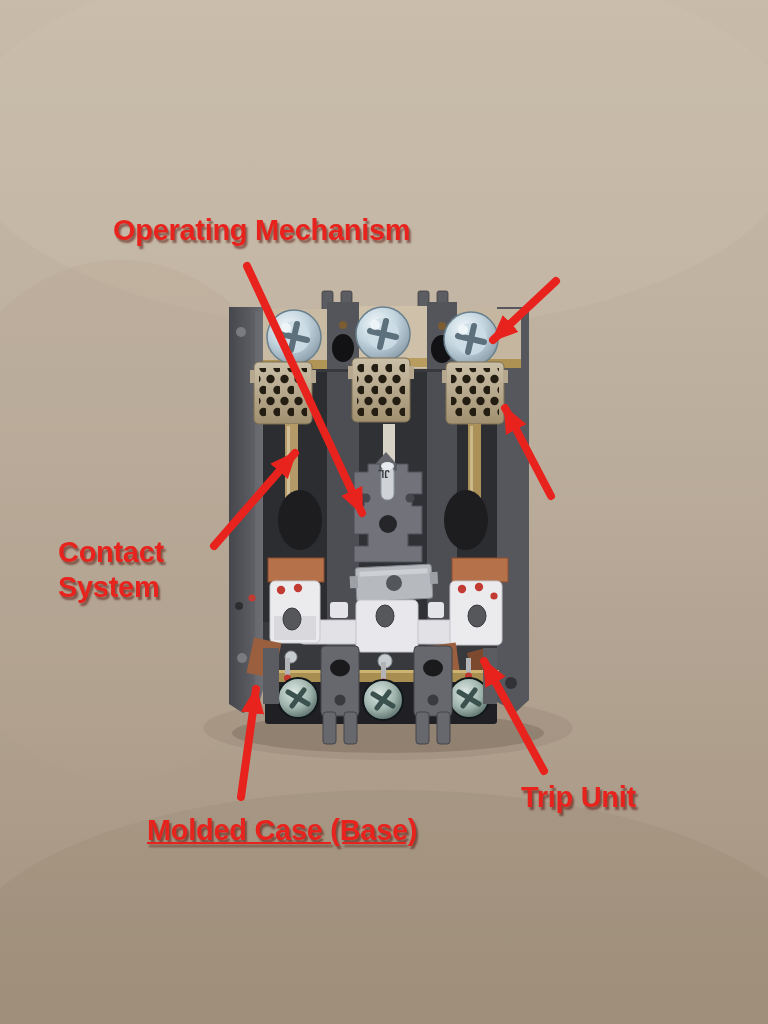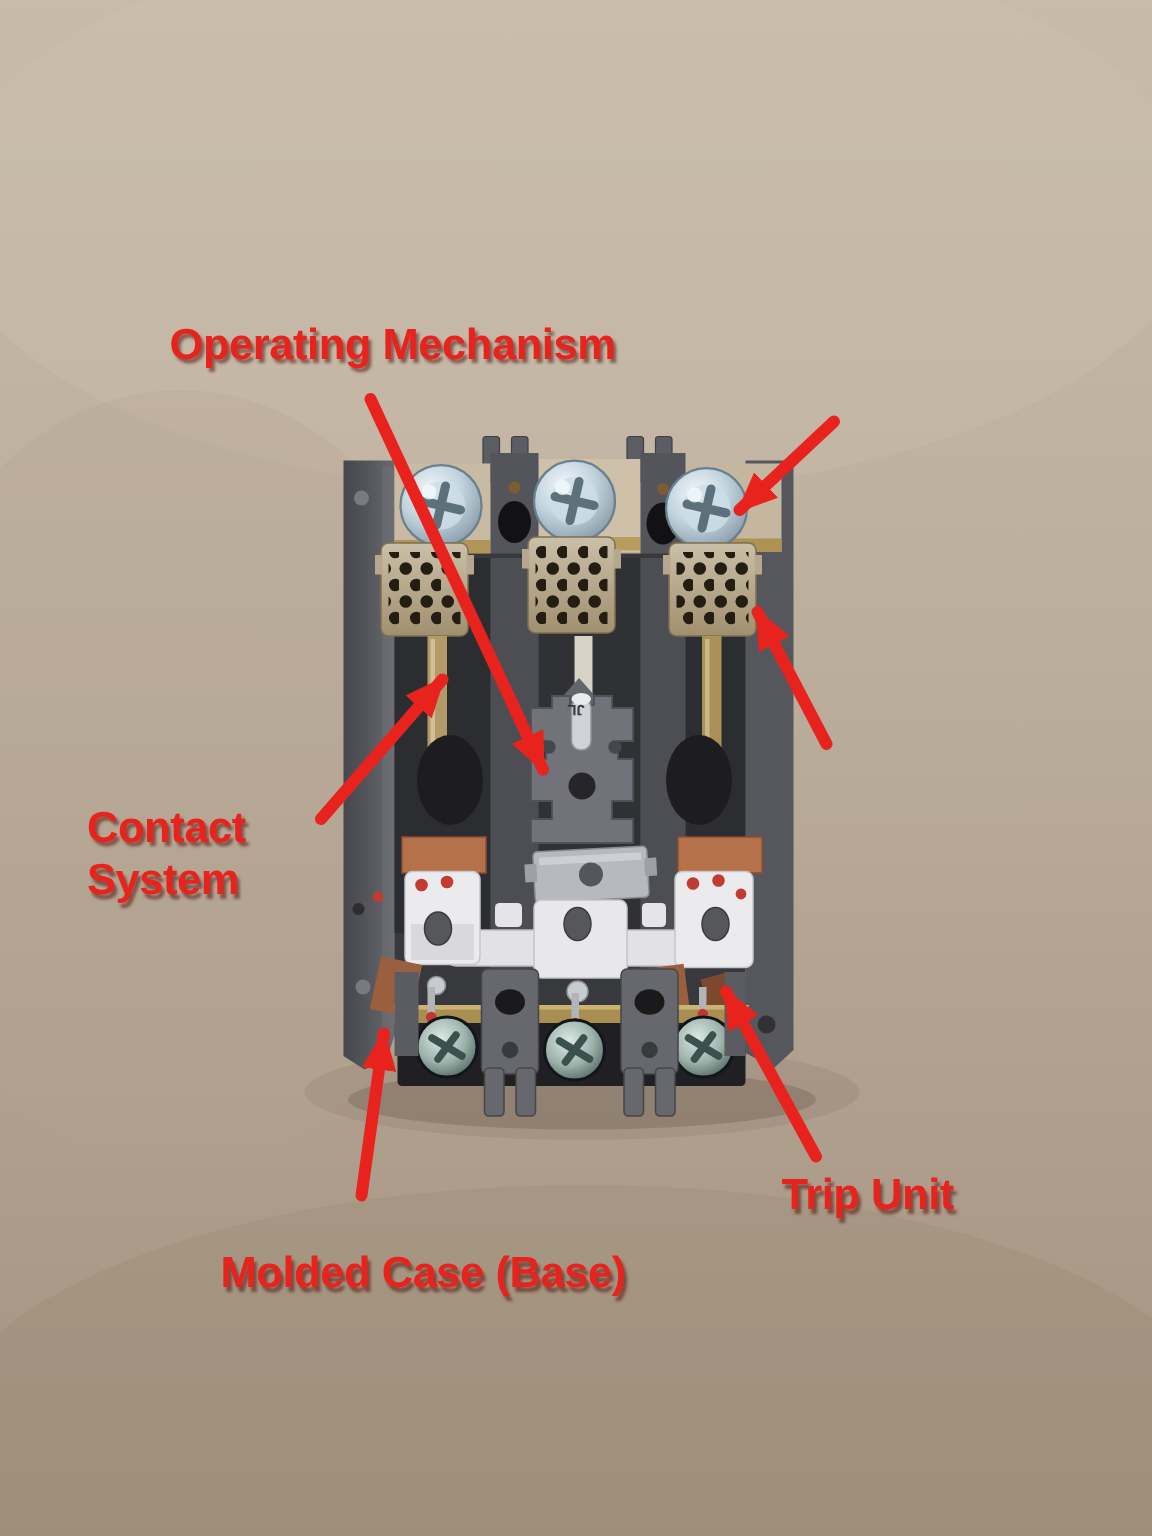--- a/index.html
+++ b/index.html
@@ -8,21 +8,21 @@
          background:linear-gradient(180deg,#c8bbaa 0%,#bcae9d 42%,#af9f8d 72%,#a3927e 100%);}
   .stage svg{position:absolute;inset:0;display:block;}
   .label{position:absolute;font-weight:700;font-size:29px;line-height:1.08;
          color:#e8231d;letter-spacing:-0.3px;white-space:nowrap;
          text-shadow:2px 3px 2px rgba(84,16,8,.55);}
   #lab-operating{left:113px;top:215px;text-align:center;}
   #lab-terminals{left:522px;top:233px;}
   #lab-arcchute{left:535px;top:500px;}
   #lab-contact{left:58px;top:535px;width:180px;white-space:normal;text-align:left;line-height:1.22;}
   #lab-tripunit{left:501px;top:782px;margin-left:20px;}
-  #lab-moldedcase{left:147px;top:834px;}
+  #lab-moldedcase{left:147px;top:815px;text-decoration:underline;}
 </style>
 </head>
 <body>
 
 <div class="stage">
 
 <svg viewBox="0 0 768 1024" width="768" height="1024">
   <defs>
     <radialGradient id="screwSilver" cx="0.38" cy="0.32" r="0.75">
       <stop offset="0" stop-color="#f2f8fb"></stop>

